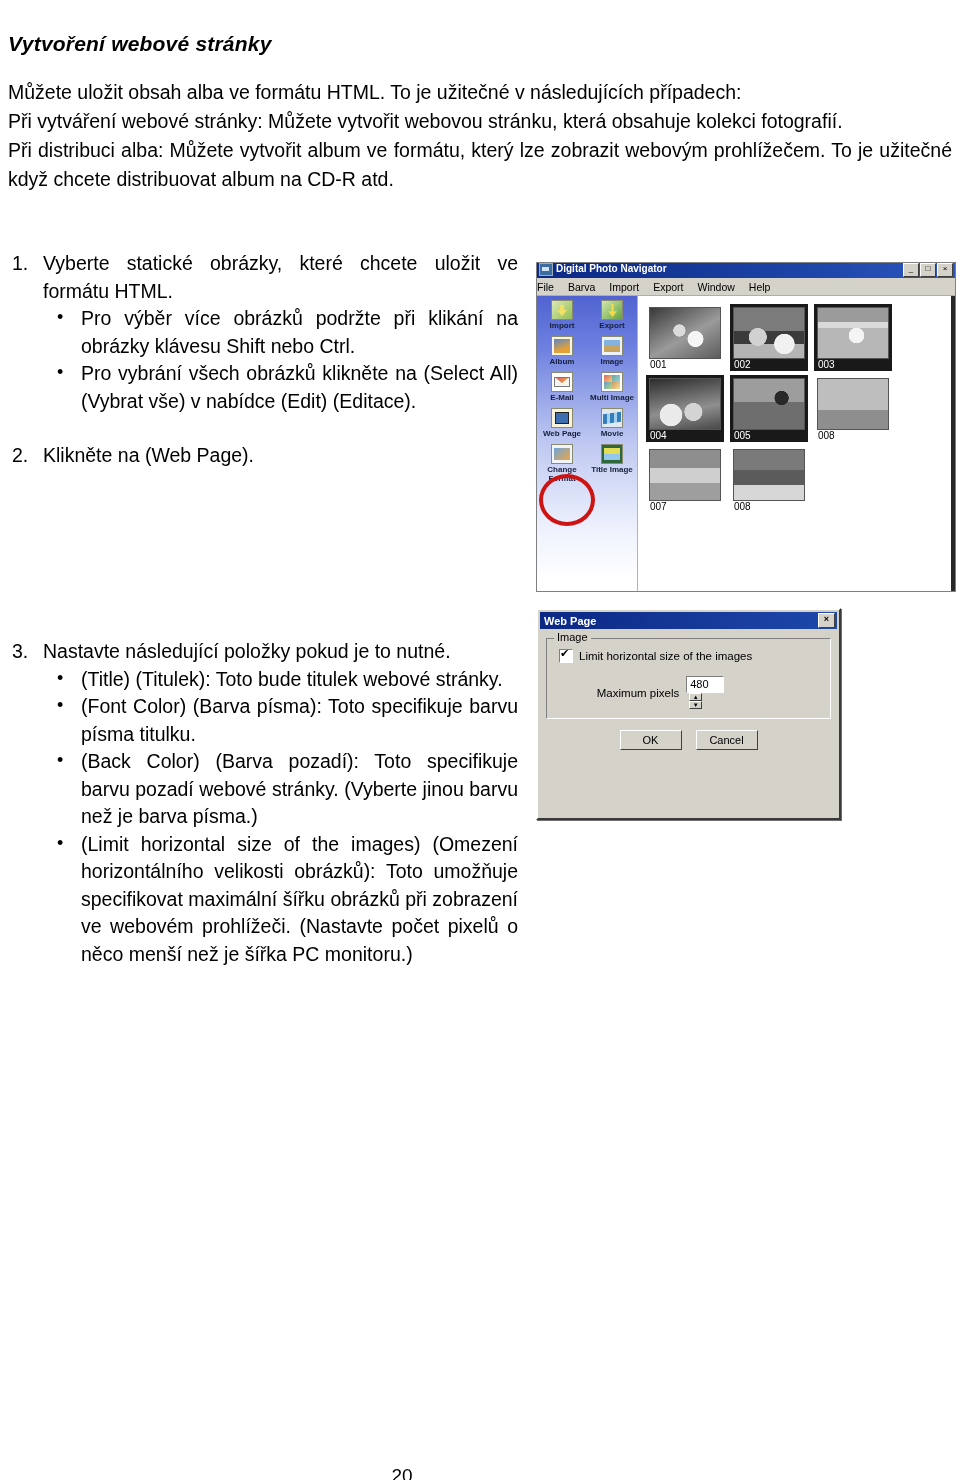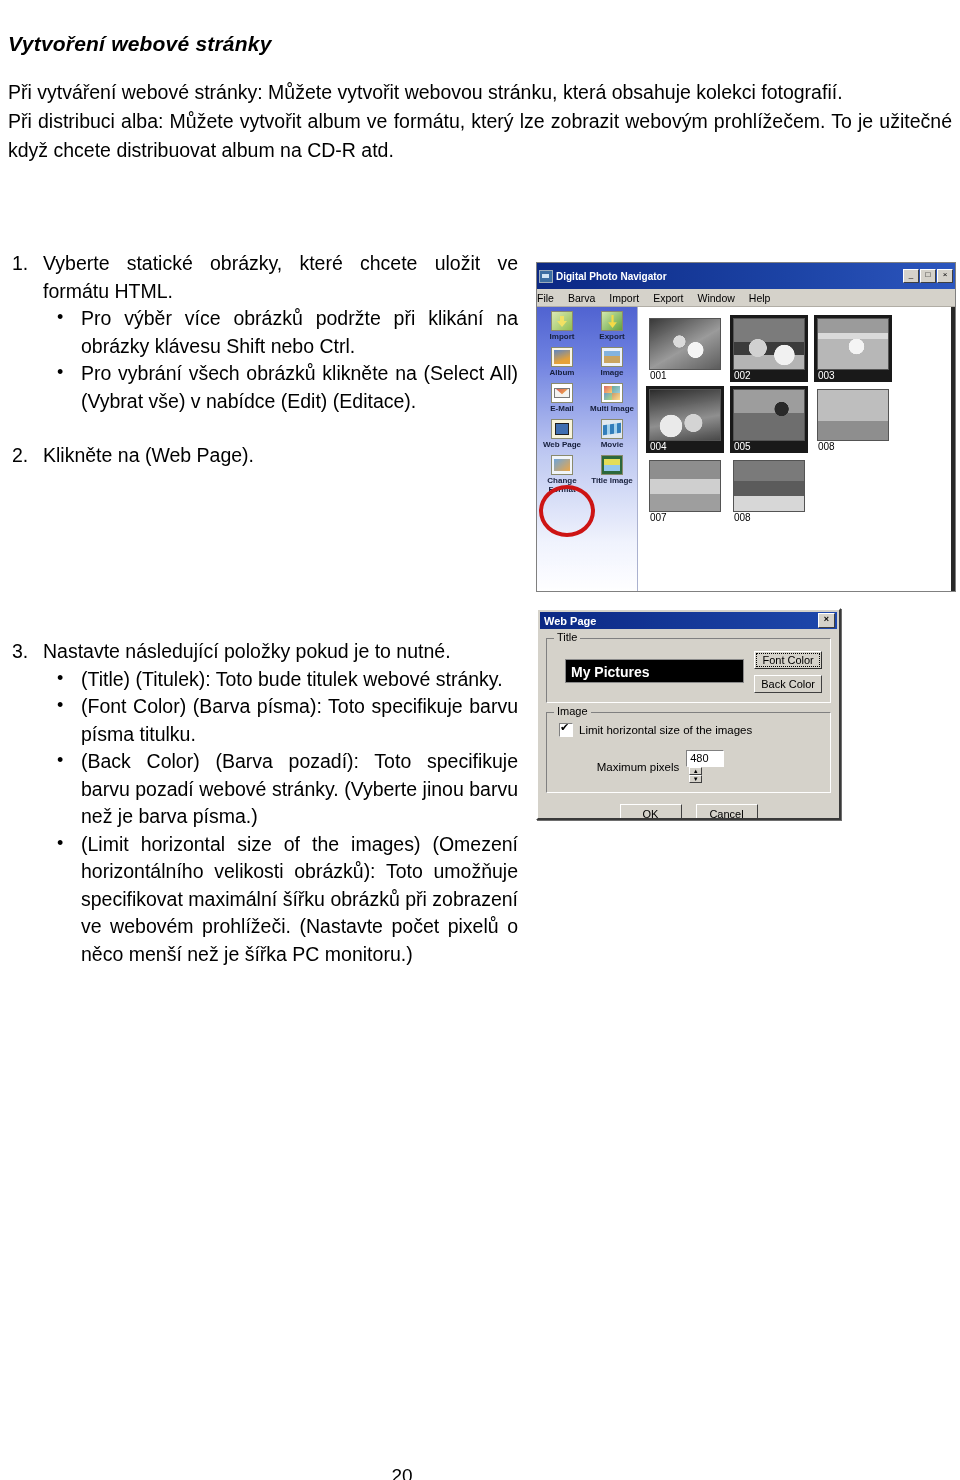--- a/index.html
+++ b/index.html
@@ -115,24 +115,23 @@
   #shot-navigator {
     left: 536px;
     top: 234px;
     width: 420px;
     height: 330px;
     border: 1px solid #808080;
     background: #d4d0c8;
     overflow: hidden;
   }
   #shot-navigator .titlebar {
-    height: 26px;
+    height: 15px;
     background: linear-gradient(to right, #0b2a8c 0%, #1b44ad 60%, #2a57c6 100%);
     display: flex;
-    align-items: center;
     padding: 0 1px;
   }
   #shot-navigator .titlebar .tb-icon {
     width: 12px; height: 11px;
     background: #3a6ea5;
     border: 1px solid #9ab;
     margin: 0 3px 0 1px;
     flex: 0 0 auto;
     position: relative;
   }
@@ -508,20 +507,21 @@
   }
 </style>
 </head>
 <body>
 
 <div class="page">
 
   <div class="doc-heading">Vytvoření webové stránky</div>
 
   <div class="intro">
+    <p class="nojust">Můžete uložit obsah alba ve formátu HTML. To je užitečné v následujících případech:</p>
     <p>Při vytváření webové stránky: Můžete vytvořit webovou stránku, která obsahuje kolekci fotografií.</p>
     <p>Při distribuci alba: Můžete vytvořit album ve formátu, který lze zobrazit webovým prohlížečem. To je užitečné když chcete distribuovat album na CD-R atd.</p>
   </div>
 
   <div class="steps-col-1">
 
     <div class="step">
       <span class="num">1.</span>
       <div class="body">
         <div>Vyberte statické obrázky, které chcete uložit ve formátu HTML.</div>
@@ -690,30 +690,20 @@
     </div>
   </div>
 
   <div class="shot" id="shot-webpage">
 
     <div class="dlg-titlebar">
       <div class="dlg-title">Web Page</div>
       <div class="dlg-close">×</div>
     </div>
 
-    <div class="group">
-      <span class="legend">Title</span>
-      <div class="title-row">
-        <div class="title-input">My Pictures</div>
-        <div class="color-btns">
-          <div class="btn focused">Font Color</div>
-          <div class="btn">Back Color</div>
-        </div>
-      </div>
-    </div>
 
     <div class="group">
       <span class="legend">Image</span>
       <div class="chk-row">
         <div class="chk checked"></div>
         <span>Limit horizontal size of the images</span>
       </div>
       <div class="px-row">
         <span>Maximum pixels</span>
         <div class="spin">

